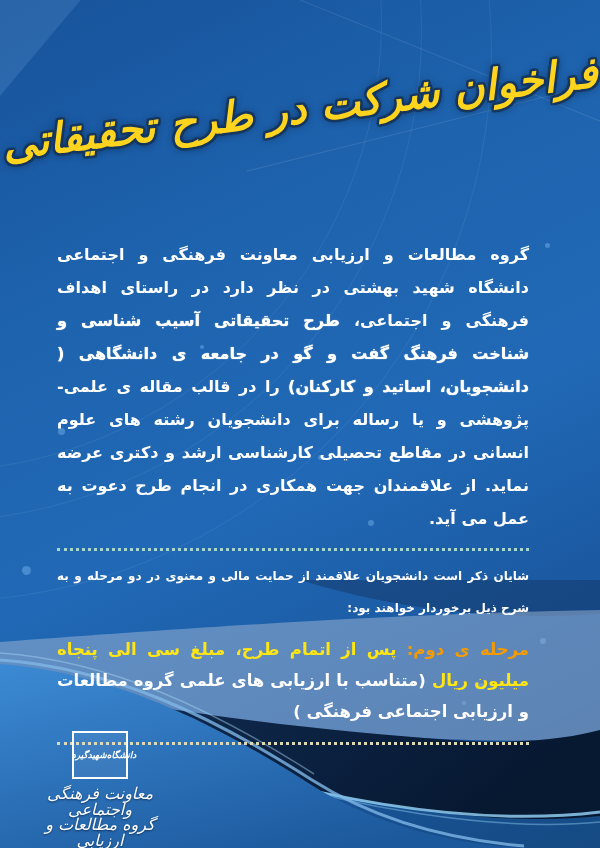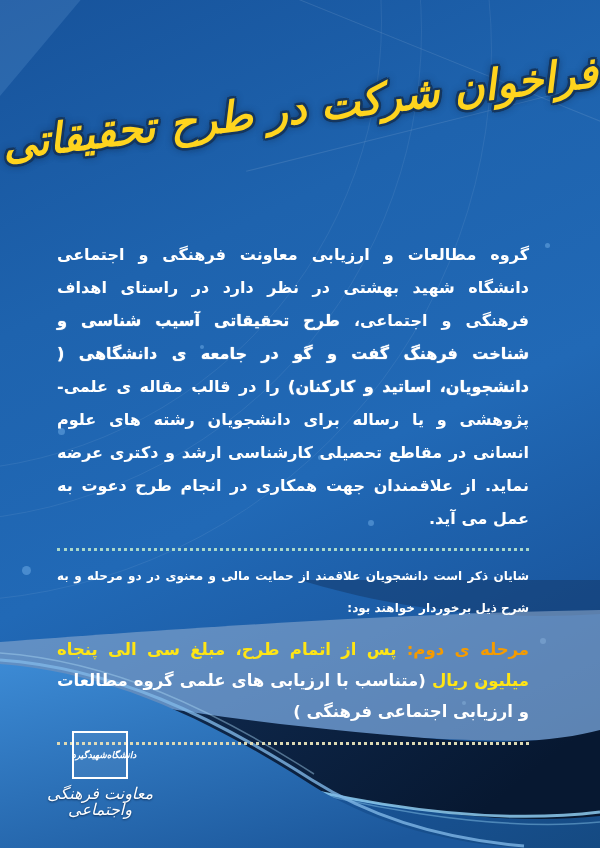--- a/index.html
+++ b/index.html
@@ -135,15 +135,16 @@
 
   </div>
 
   <div class="footer">
     <div class="emblem">
       <span>دانشگاه</span>
       <span>شهید</span>
       <span>گیرد</span>
     </div>
     <div class="org">معاونت فرهنگی واجتماعی</div>
+    <div class="org">گروه مطالعات و ارزیابی</div>
   </div>
 
 </div>
 
 </body></html>

